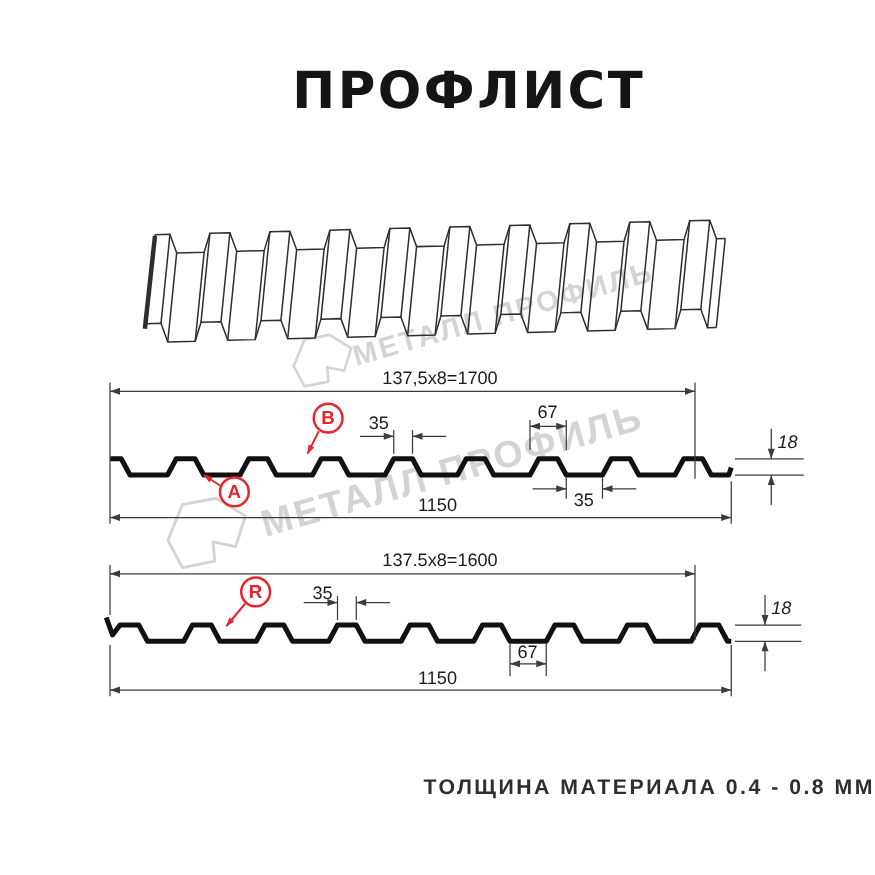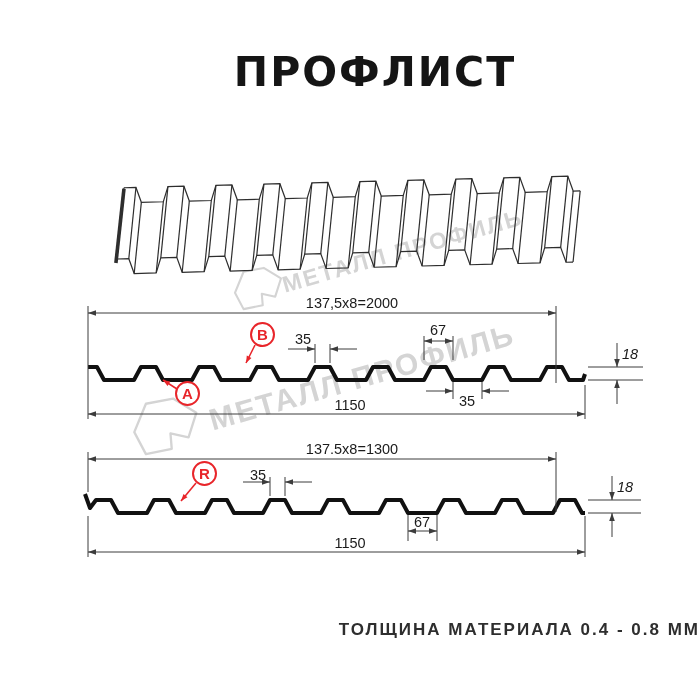--- a/index.html
+++ b/index.html
@@ -153,28 +153,28 @@
       <polygon points="612,500 609.2,492 614.8,492" fill="#3c3c3c"></polygon>
       <polygon points="612,513 609.2,521 614.8,521" fill="#3c3c3c"></polygon>
       <line x1="177" y1="389" x2="163" y2="380" stroke="#e8252a" stroke-width="1.6"></line>
       <polygon points="163,380 170.29421906505095,381.5982391032154 167.48227959022077,385.97236717517353" fill="#e8252a"></polygon>
       <line x1="255" y1="345" x2="246" y2="363" stroke="#e8252a" stroke-width="1.6"></line>
       <polygon points="246,363 246.8049844718999,355.57625431470075 251.45600586509948,357.9017650113005" fill="#e8252a"></polygon>
       <line x1="196" y1="483" x2="181" y2="501" stroke="#e8252a" stroke-width="1.6"></line>
       <polygon points="181,501 183.48391547069818,493.95797160369074 187.47866612460453,497.28693048194606" fill="#e8252a"></polygon>
     </svg>
 
-  <span class="dim" style="left:352px;top:295px;">137,5x8=2000</span>
+  <span class="dim" style="left:352px;top:295px;">137,5x8=1700</span>
   <span class="dim" style="left:303px;top:331px;">35</span>
   <span class="dim" style="left:438px;top:322px;">67</span>
   <span class="dim" style="left:467px;top:393px;">35</span>
   <span class="dim noshift" style="left:622px;top:346px;">18</span>
   <span class="dim" style="left:350px;top:397px;">1150</span>
 
-  <span class="dim" style="left:352px;top:441px;">137.5x8=1300</span>
+  <span class="dim" style="left:352px;top:441px;">137.5x8=1600</span>
   <span class="dim" style="left:258px;top:467px;">35</span>
   <span class="dim" style="left:422px;top:514px;">67</span>
   <span class="dim noshift" style="left:617px;top:479px;">18</span>
   <span class="dim" style="left:350px;top:535px;">1150</span>
 
   <div class="mark" style="left:175px;top:381px;">
     <span>A</span>
   </div>
   <div class="mark" style="left:250px;top:322px;">
     <span>B</span>

